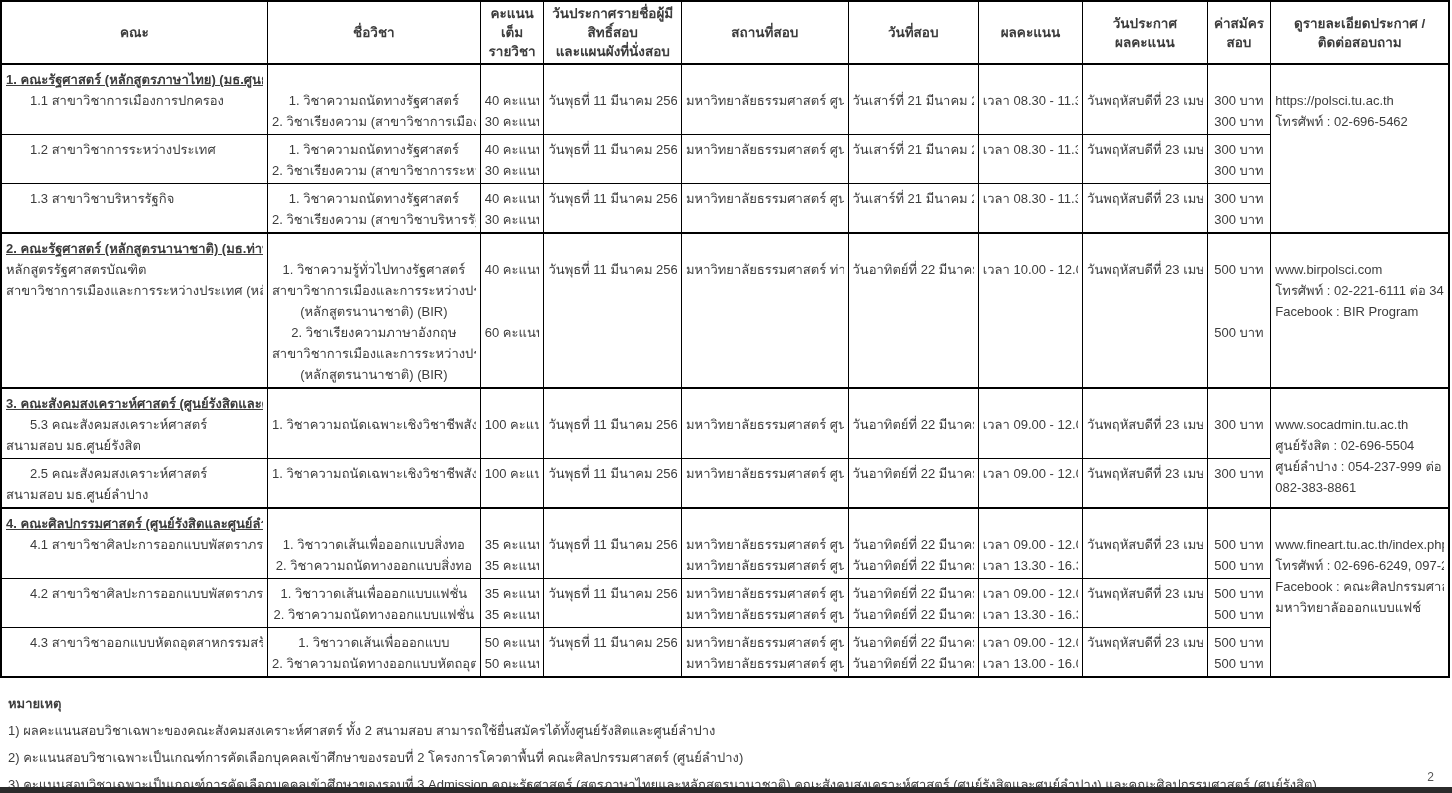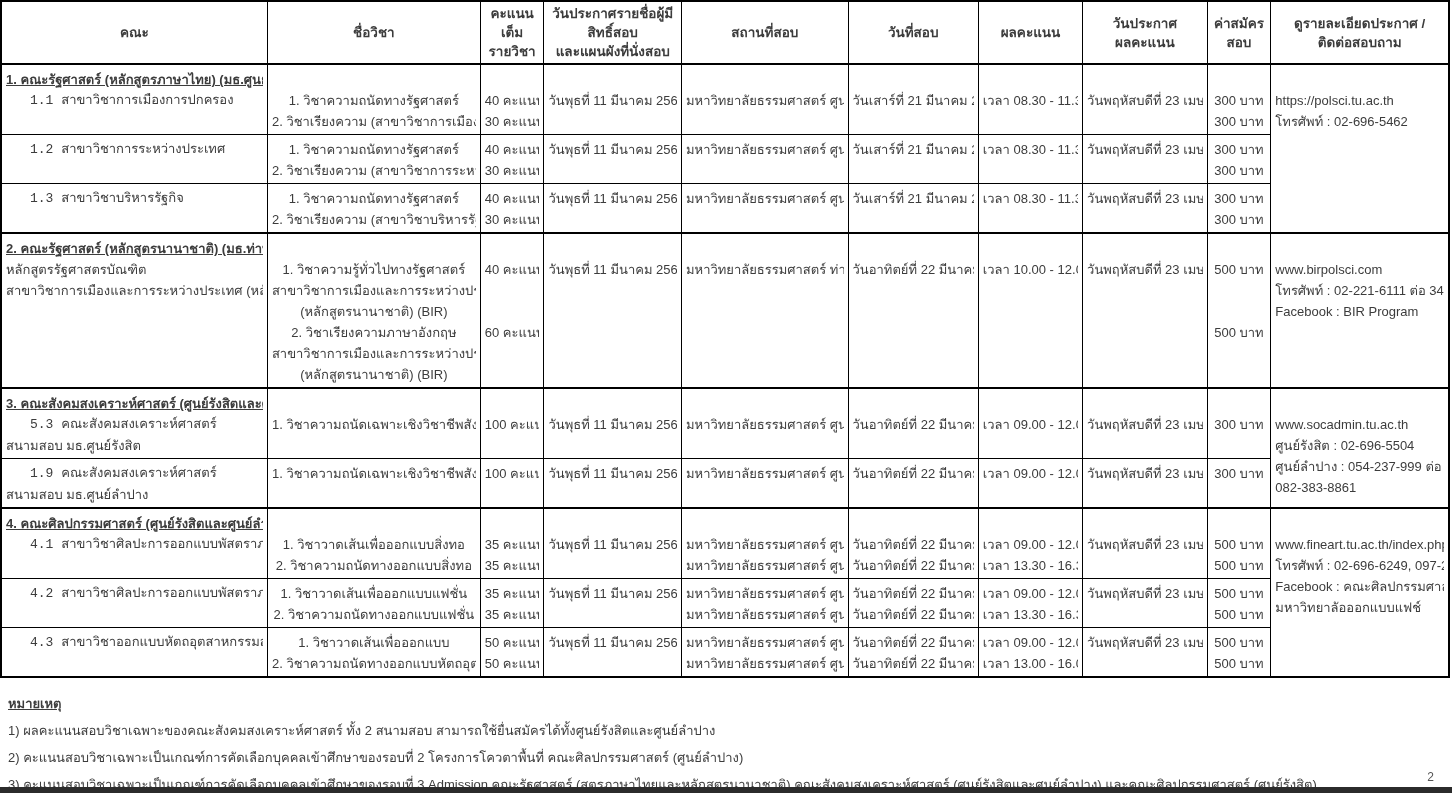--- a/index.html
+++ b/index.html
@@ -18,28 +18,28 @@
   }
   table.schedule thead th{
     font-weight:bold;text-align:center;vertical-align:middle;
     height:50px;font-size:13.5px;line-height:19px;
     border-bottom:2px solid #000;background:#fff;padding:2px 2px;
   }
   table.schedule td{padding:4px 4px 2px 4px;}
   tbody tr.section-start td{border-top:2px solid #000;}
   .ln{height:21px;line-height:21px;white-space:nowrap;overflow:hidden;}
   .s-section{font-weight:bold;text-decoration:underline;}
-  .s-indent{padding-left:24px;font-family:Liberation Mono, monospace;}
+  .s-indent{padding-left:24px;}
   .col-faculty,.col-subjects,.col-contact{text-align:left;}
   .col-subjects{padding-left:7px;text-align:center;}
   .col-contact{padding-left:7px;}
   .col-max_score,.col-announce_date,.col-venue,.col-exam_date,
   .col-exam_time,.col-result_date,.col-fee{text-align:center;}
   .notes{margin:12px 10px 0 8px;}
-  .notes-title{font-weight:bold;text-decoration:underline;height:27px;line-height:27px;}
+  .notes-title{font-weight:bold;height:27px;line-height:27px;}
   .note-line{height:27px;line-height:27px;white-space:nowrap;overflow:hidden;}
   .page-number{position:absolute;right:18px;bottom:9px;font-size:12px;color:#555;}
   .bottom-bar{position:absolute;left:0;bottom:0;width:1452px;height:6px;background:#2b2b2b;}
 </style>
 </head>
 <body>
 
 <div class="page">
   <table class="schedule" id="schedule">
       <colgroup>
@@ -300,21 +300,21 @@
           <td class="col-contact" rowspan="2">
             <div class="ln s-plain">&nbsp;</div>
             <div class="ln s-plain">www.socadmin.tu.ac.th</div>
             <div class="ln s-plain">ศูนย์รังสิต : 02-696-5504</div>
             <div class="ln s-plain">ศูนย์ลำปาง : 054-237-999 ต่อ 4</div>
             <div class="ln s-plain">082-383-8861</div>
           </td>
         </tr>
         <tr>
           <td class="col-faculty">
-            <div class="ln s-indent">1.9 คณะสังคมสงเคราะห์ศาสตร์</div>
+            <div class="ln s-indent">2.5 คณะสังคมสงเคราะห์ศาสตร์</div>
             <div class="ln s-plain">สนามสอบ มธ.ศูนย์ลำปาง</div>
           </td>
           <td class="col-subjects">
             <div class="ln s-plain">1. วิชาความถนัดเฉพาะเชิงวิชาชีพสังคมสงเคราะห์</div>
           </td>
           <td class="col-max_score">
             <div class="ln s-plain">100 คะแนน</div>
           </td>
           <td class="col-announce_date">
             <div class="ln s-plain">วันพุธที่ 11 มีนาคม 2569</div>

